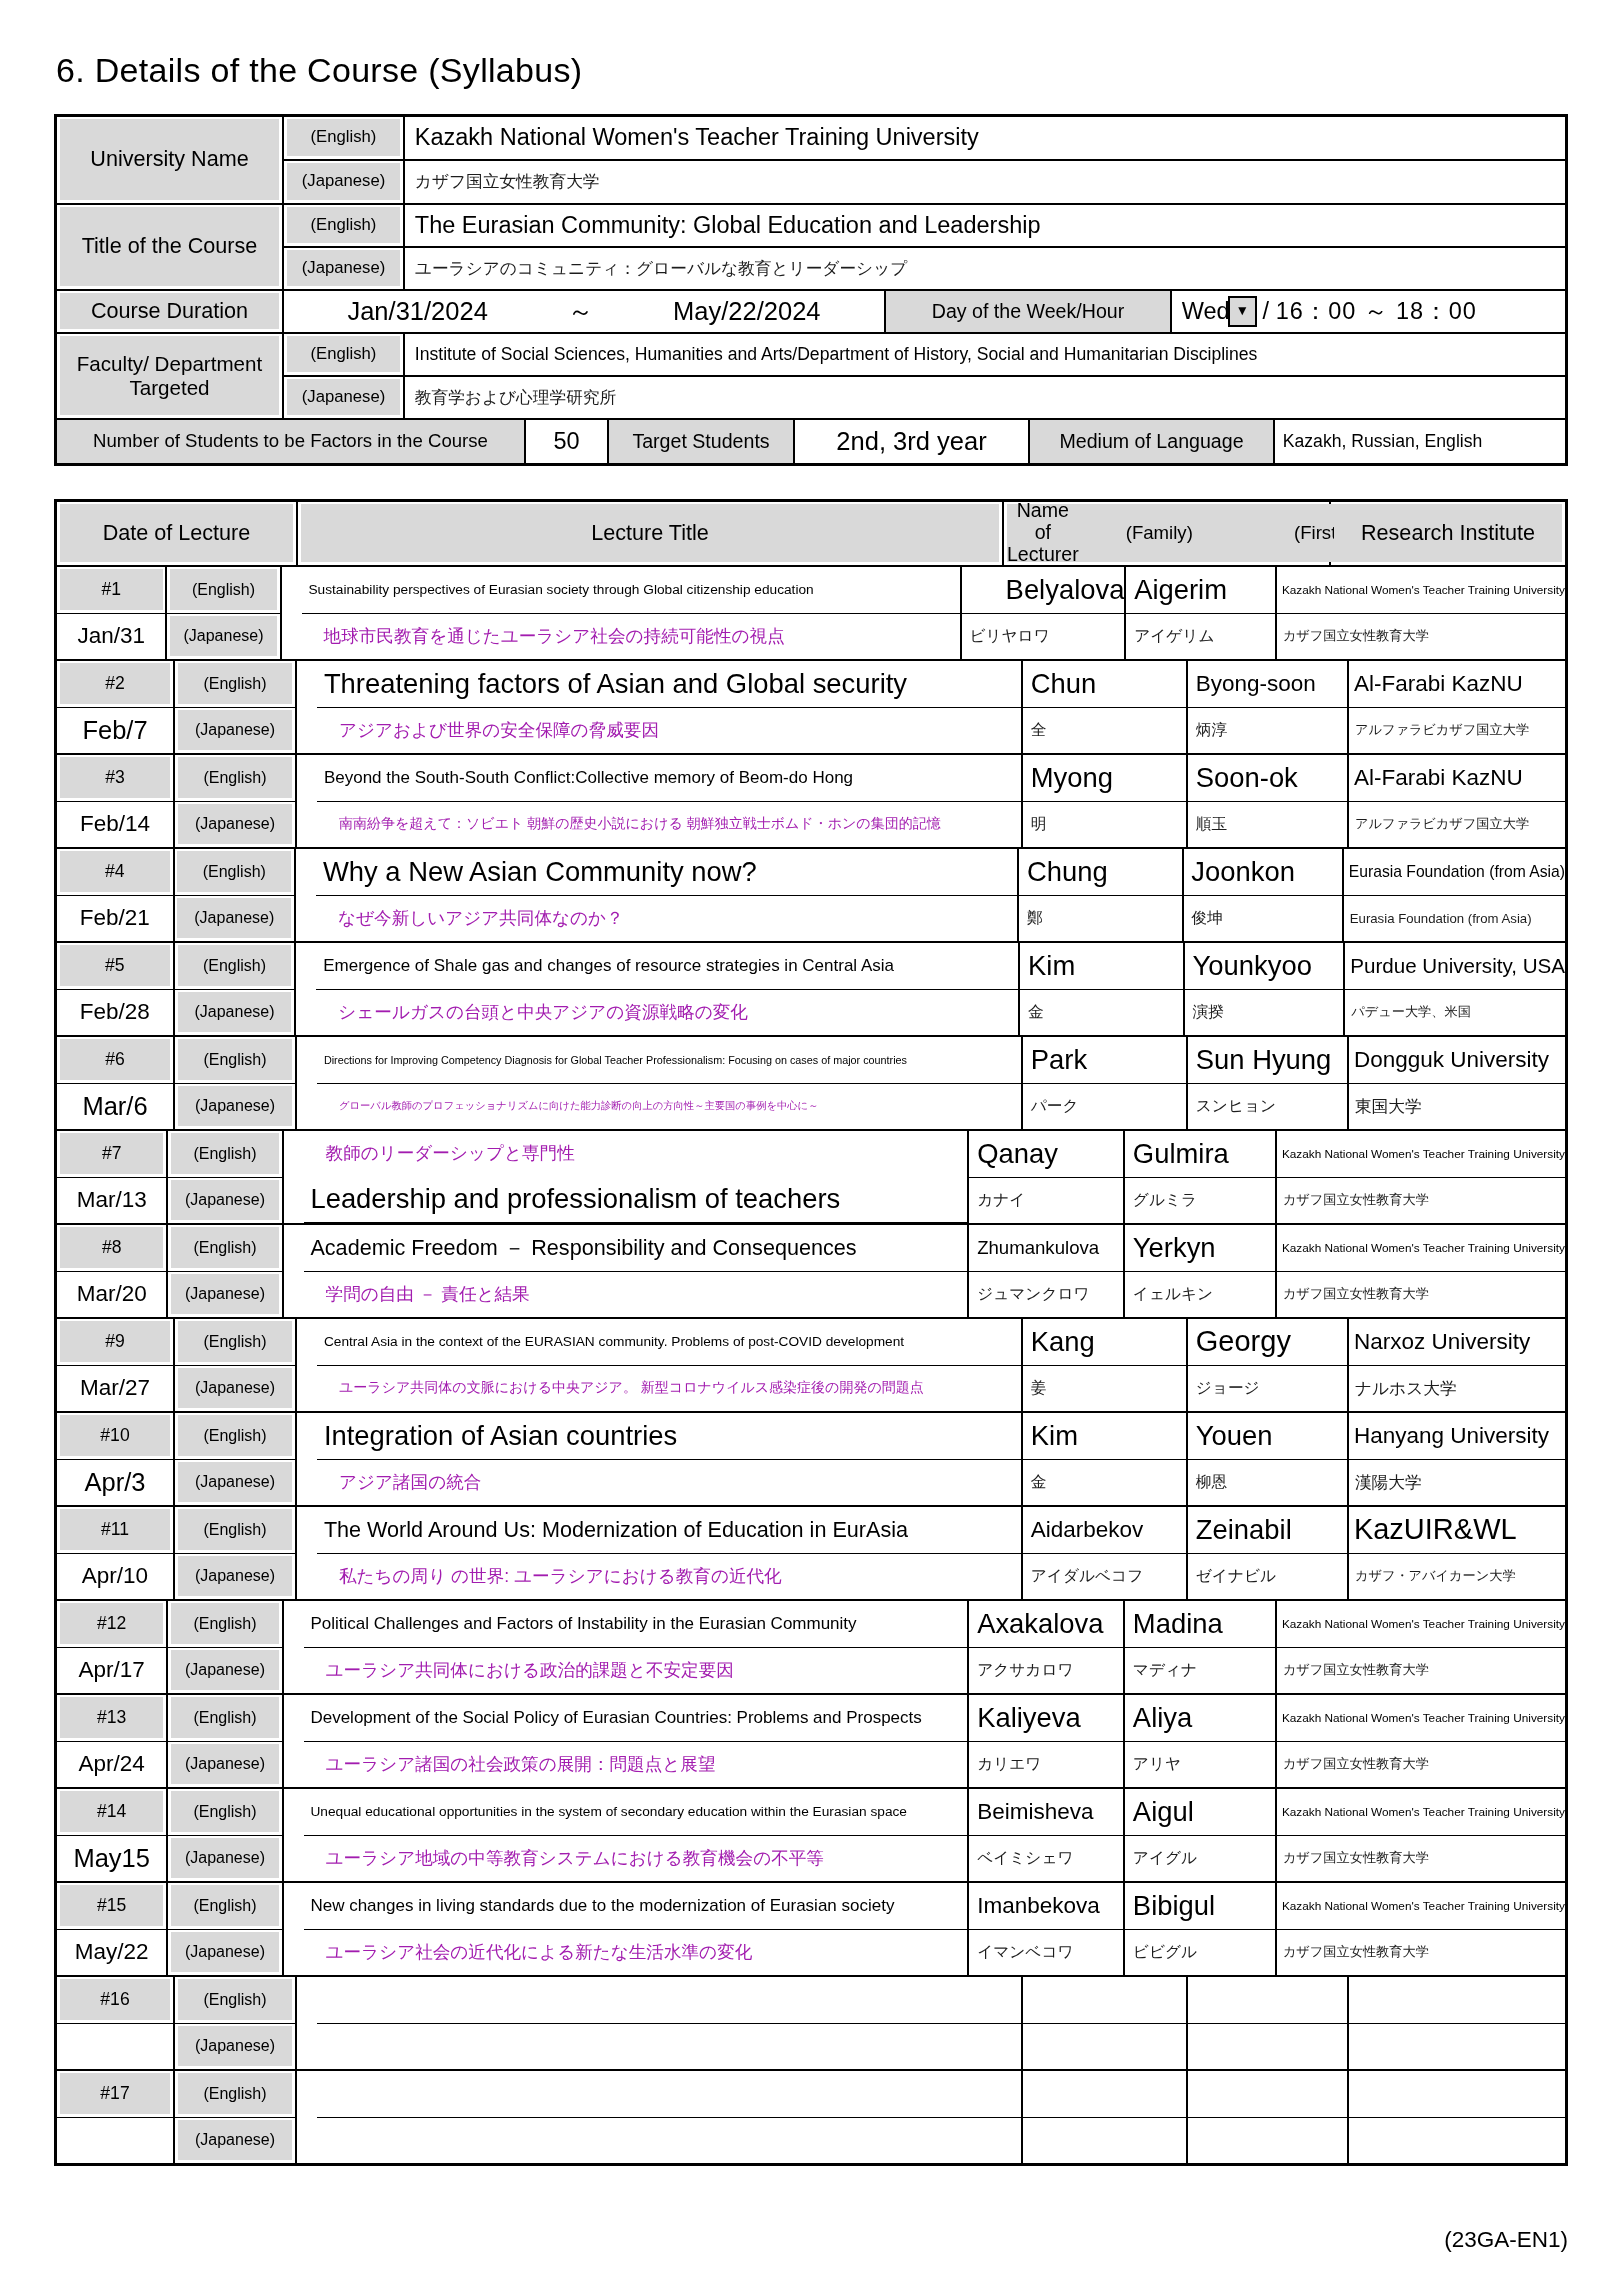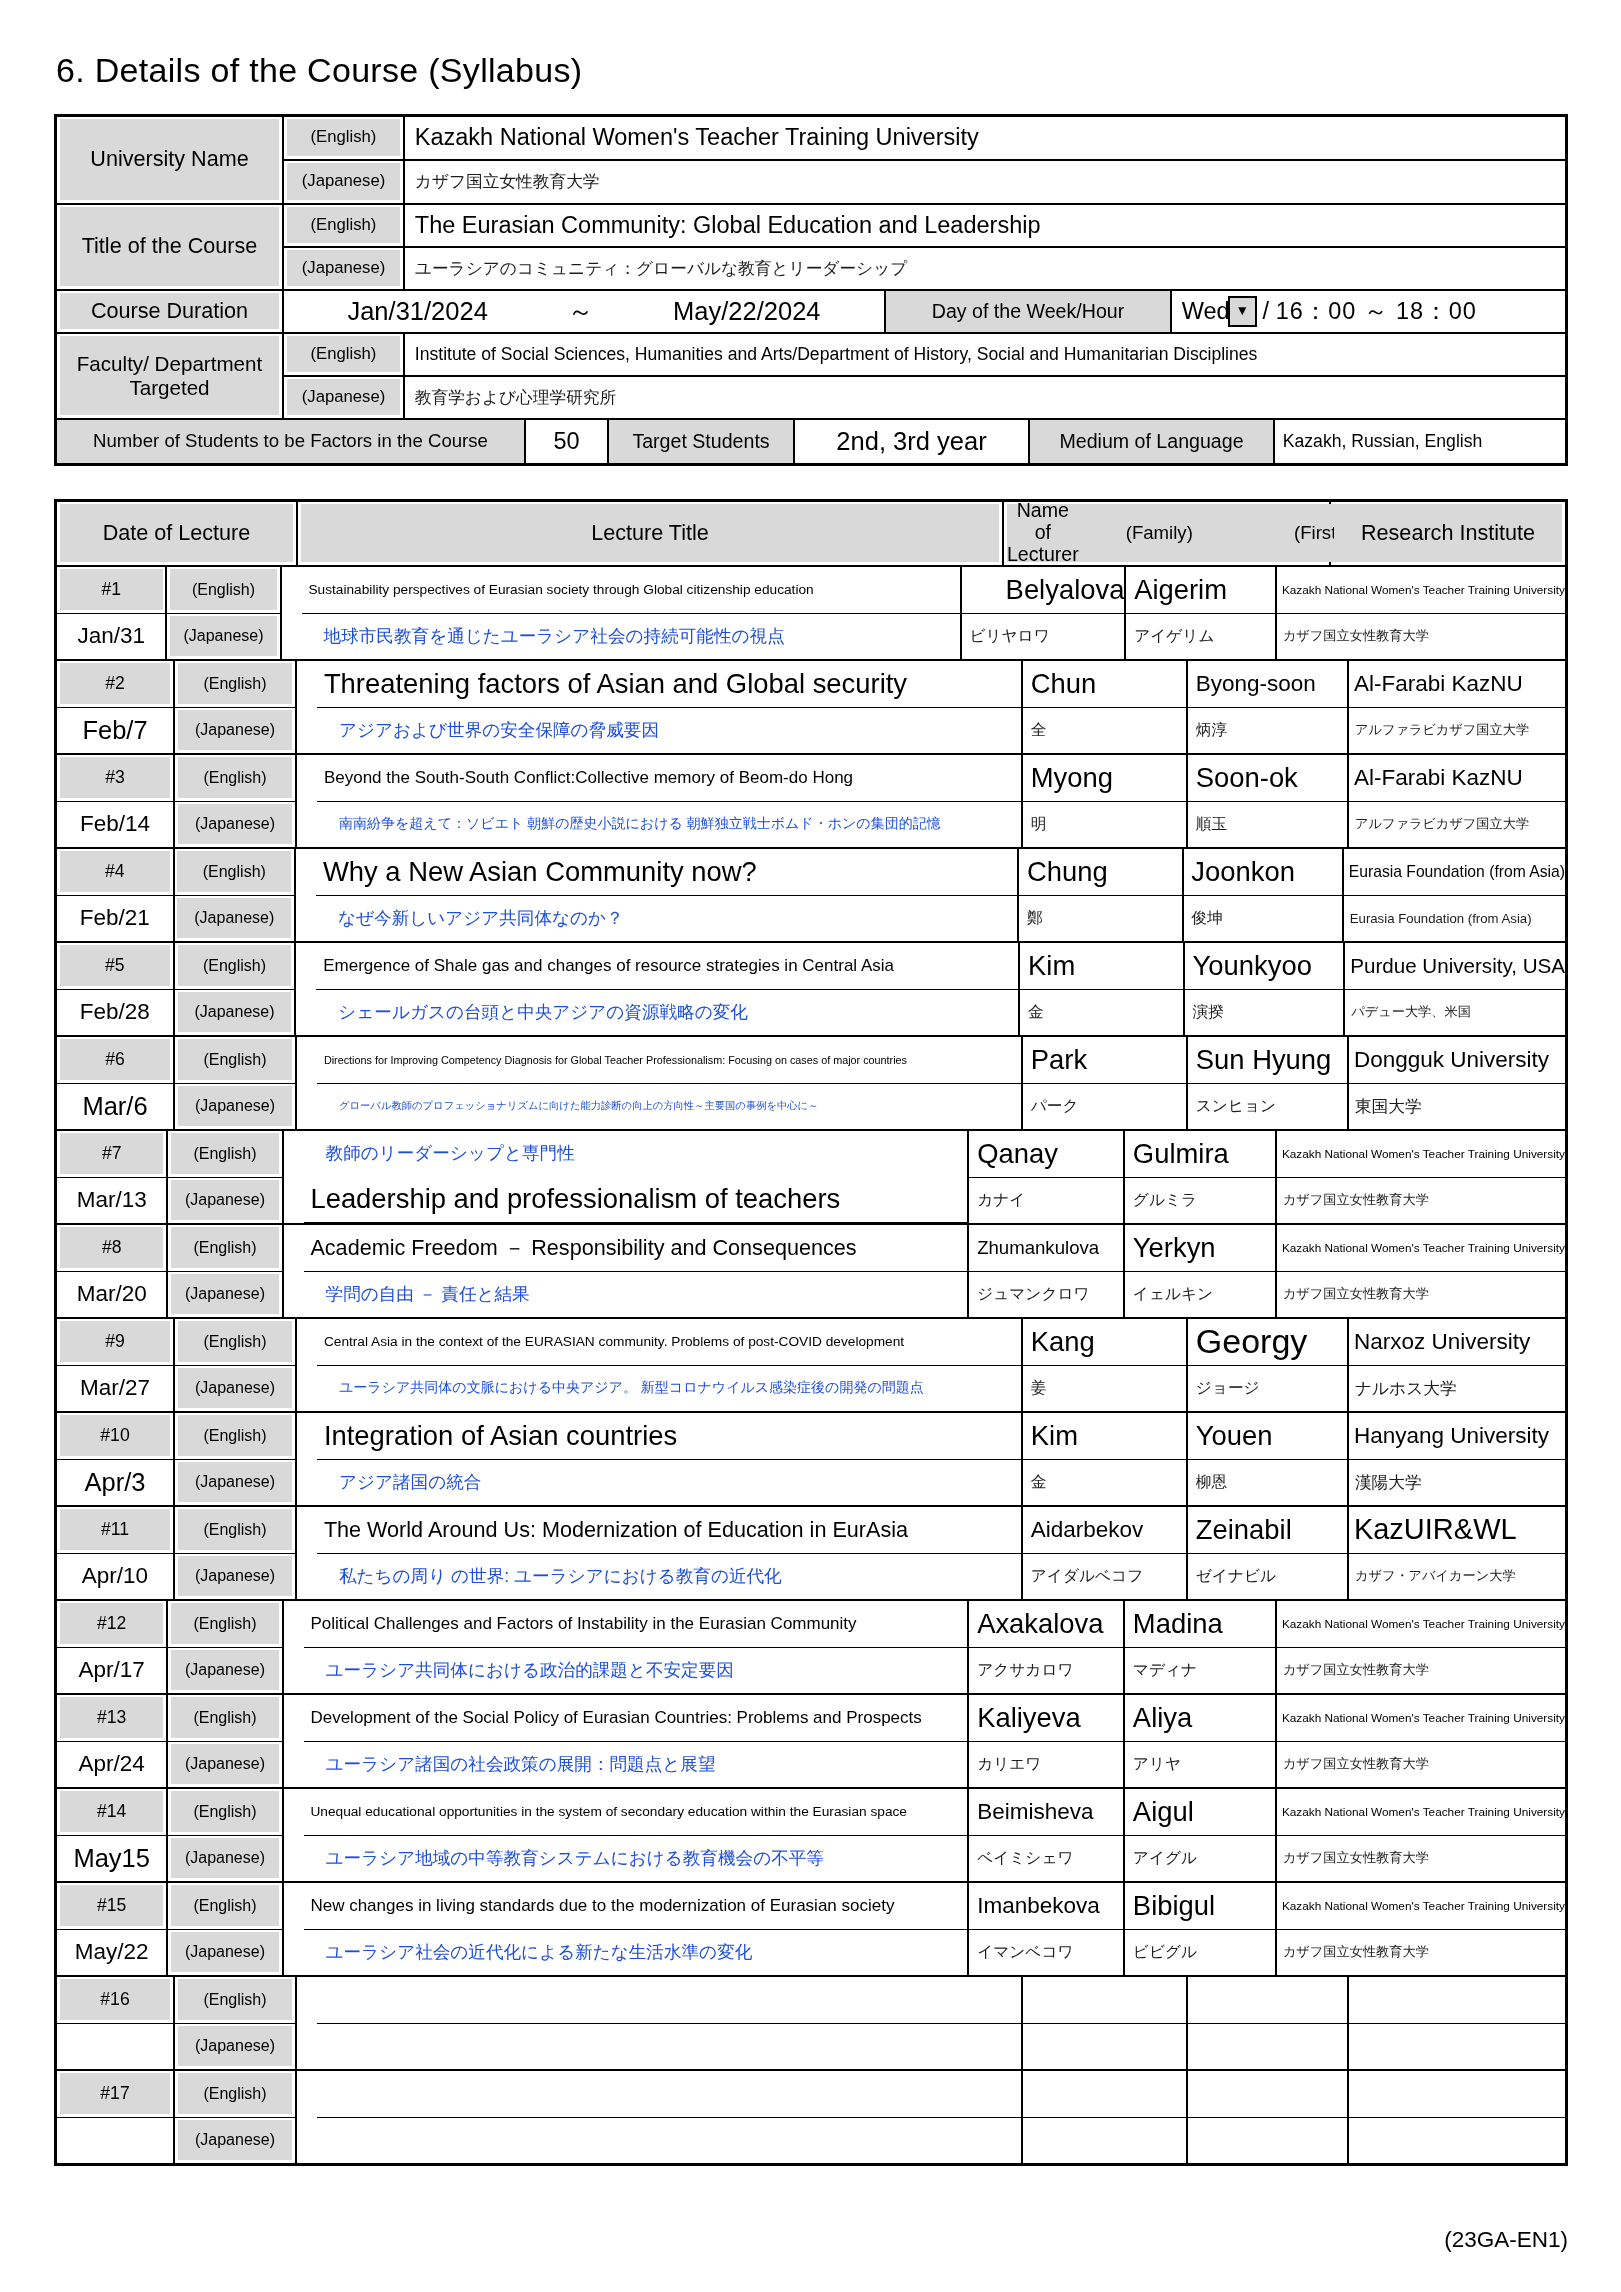--- a/index.html
+++ b/index.html
@@ -70,21 +70,21 @@
   .c-family{ width:165px; border-right:2px solid #000; }
   .c-first { width:161px; border-right:2.9px solid #000; }
   .c-inst  { flex:1; }
   .sub { display:flex; }
   .sub.top { height:47px; border-bottom:1px solid #000; }
   .sub.bot { flex:1; }
   .num { font-size:17.6px; }
   .tag { font-size:16px; }
   .date-cell { align-items:center; justify-content:center; font-weight:normal; }
   .title-en { align-items:center; padding-left:6.9px; }
-  .title-jp { align-items:center; padding-left:22px; color:#1d4ed8; }
+  .title-jp { align-items:center; padding-left:22px; color:#a21caf; }
   .name-en { align-items:center; padding-left:7.8px; }
   .name-jp { align-items:center; padding-left:7.8px; font-size:15.7px; color:#1c1c1c; }
   .inst-en { align-items:center; padding-left:4.9px; white-space:nowrap; overflow:hidden; }
   .inst-jp { align-items:center; padding-left:5.9px; color:#1c1c1c; }
 
   .footer { position:absolute; right:53px; top:2227px; font-size:22.5px; }
 </style>
 </head>
 <body>
 
@@ -497,21 +497,21 @@
         </div>
         <div class="bcol c-title">
           <div class="sub top title-en" style="font-size: 13.7px;">Central Asia in the context of the EURASIAN community. Problems of post-COVID development</div>
           <div class="sub bot title-jp" style="font-size: 14px;">ユーラシア共同体の文脈における中央アジア。 新型コロナウイルス感染症後の開発の問題点</div>
         </div>
         <div class="bcol c-family">
           <div class="sub top name-en" style="font-size: 27.4px;">Kang</div>
           <div class="sub bot name-jp">姜</div>
         </div>
         <div class="bcol c-first">
-          <div class="sub top name-en" style="font-size: 34px; text-align: right;">Georgy</div>
+          <div class="sub top name-en" style="font-size: 29px; text-align: right;">Georgy</div>
           <div class="sub bot name-jp">ジョージ</div>
         </div>
         <div class="bcol c-inst">
           <div class="sub top inst-en" style="font-size: 22.5px;">Narxoz University</div>
           <div class="sub bot inst-jp" style="font-size: 16.7px;">ナルホス大学</div>
         </div>
       </div>
 
       <div class="block">
         <div class="bcol c-date">

